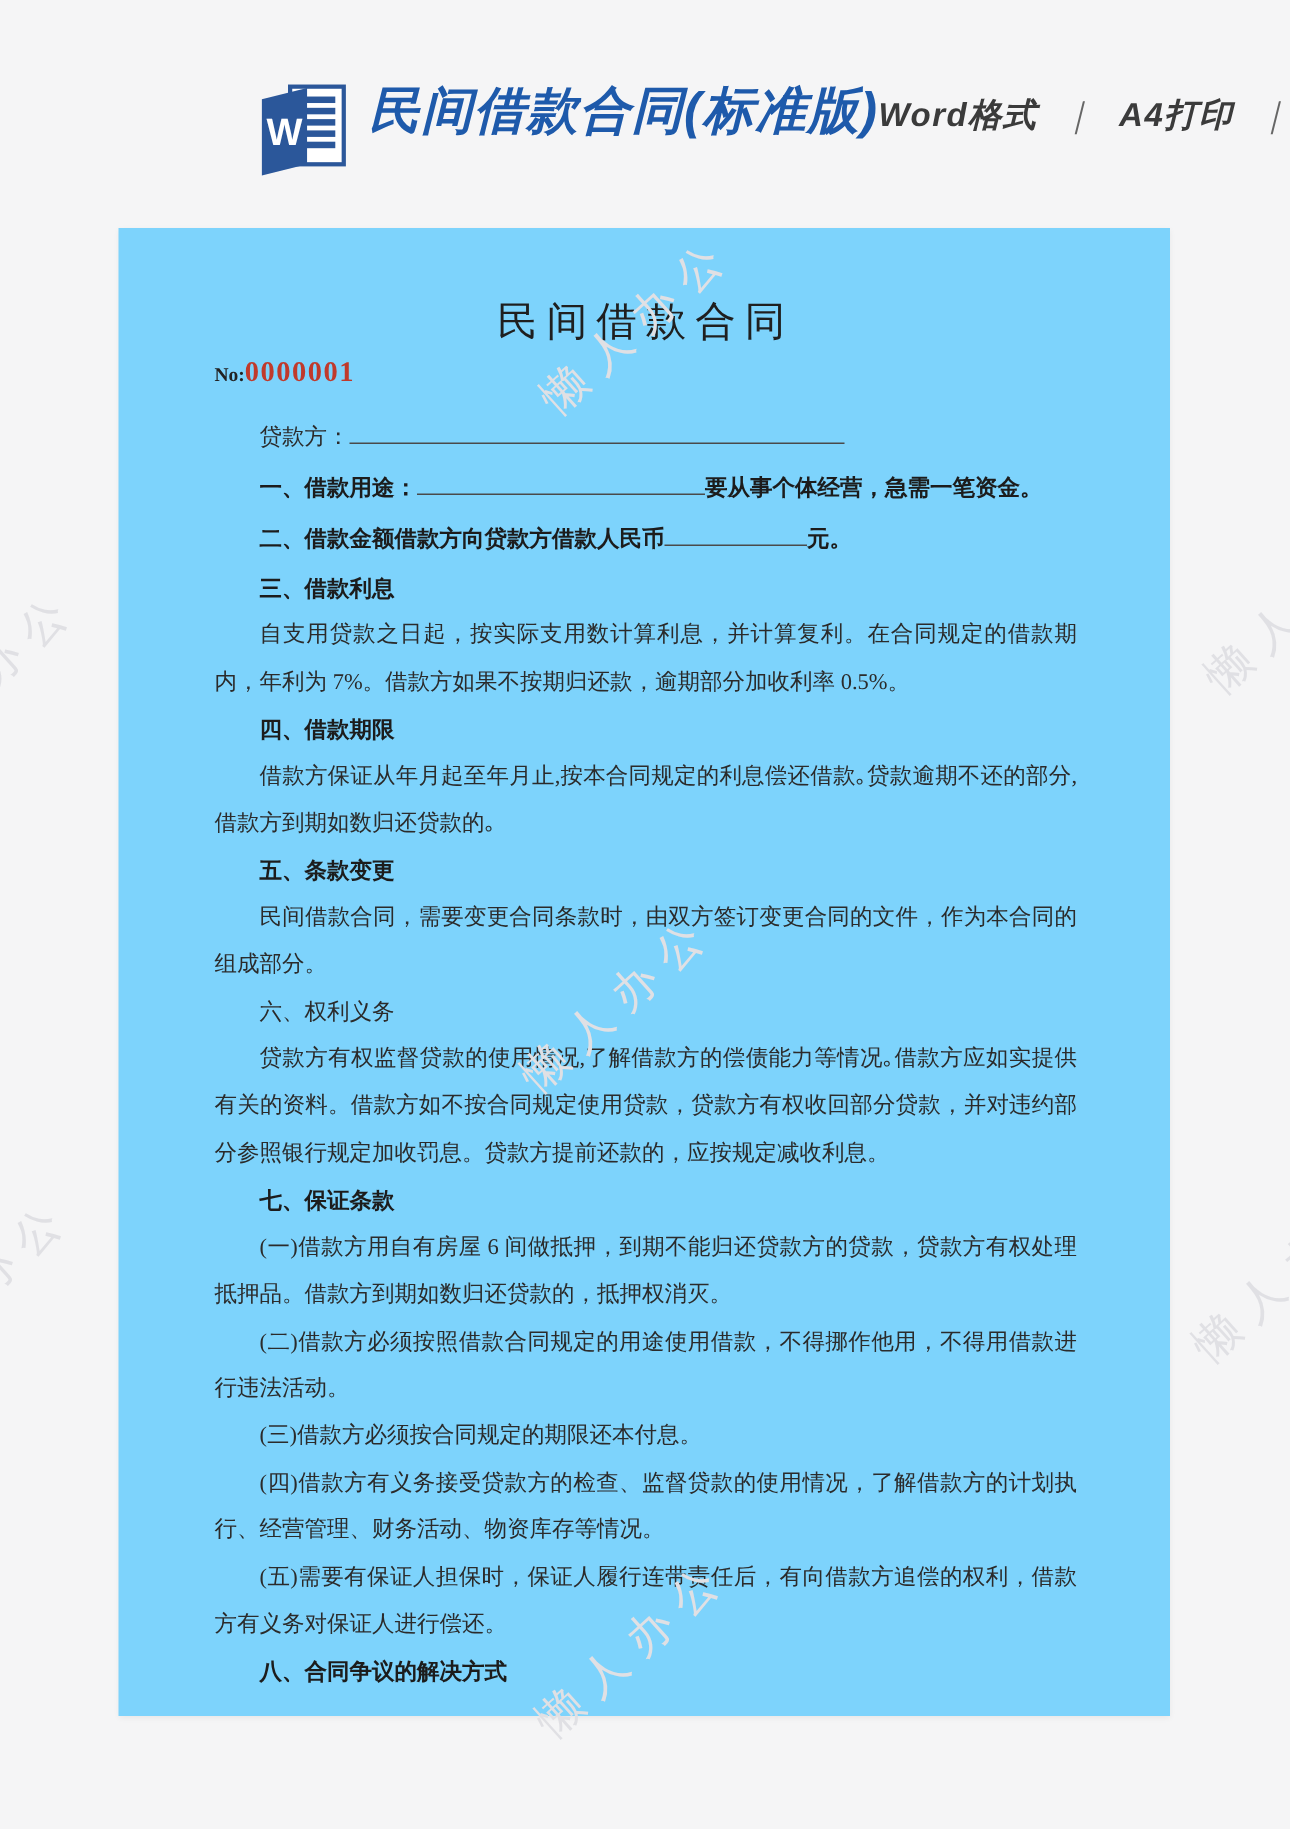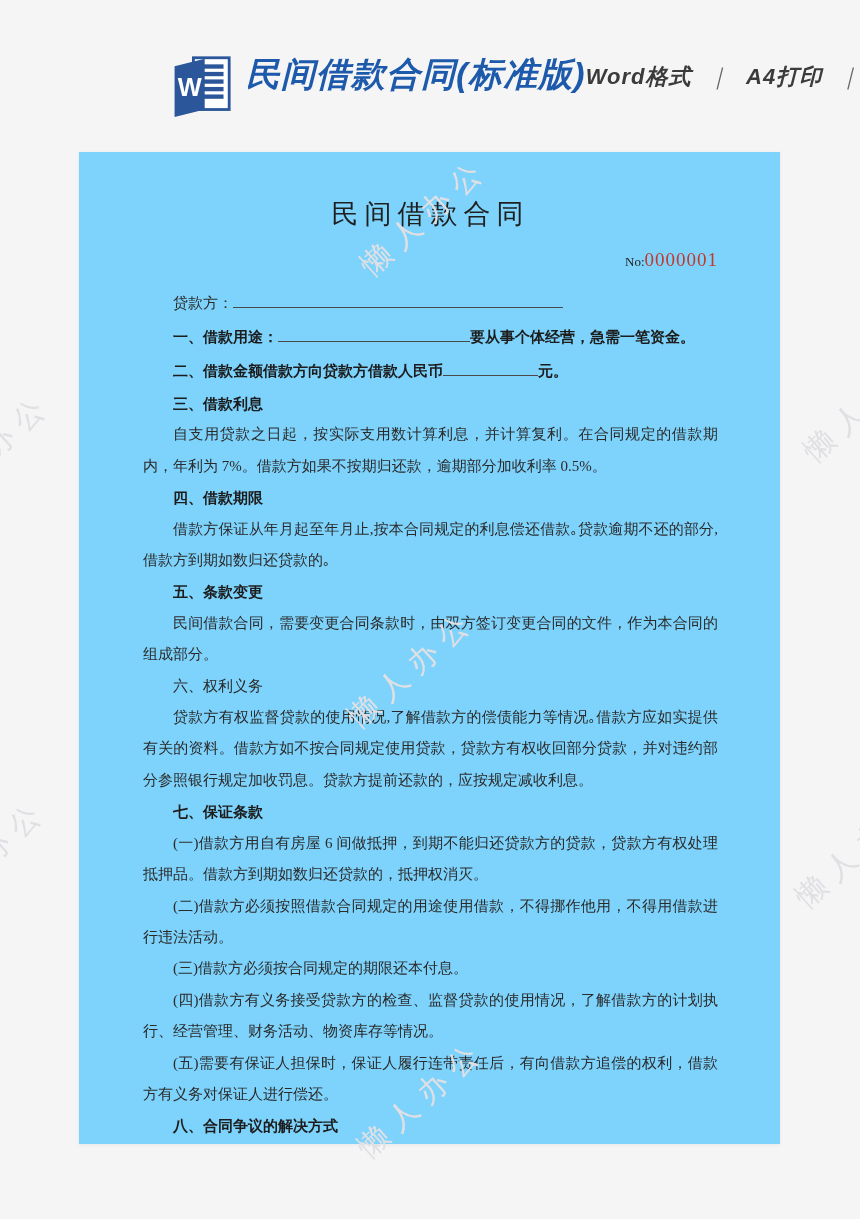--- a/index.html
+++ b/index.html
@@ -43,21 +43,21 @@
     box-shadow:0 1px 4px rgba(0,0,0,0.06);
   }
   .doc-content{
     padding:44px 62px 0 64px;color:#2b2b2b;font-size:15px;
   }
   .doc-title{
     margin:0;text-align:center;font-weight:400;font-size:27px;
     letter-spacing:6px;line-height:36px;color:#1f1f1f;
   }
   .doc-no{
-    margin-top:16px;height:24px;line-height:24px;text-align:right;
+    margin-top:5px;height:24px;line-height:24px;text-align:left;font-weight:bold;
   }
   .no-label{font-size:13px;color:#222;}
   .no-value{font-size:19px;color:#c03a2b;letter-spacing:1px;}
 
   .fields{margin-top:14px;}
   .field-row{height:34px;line-height:34px;text-indent:2em;}
   .u{display:inline-block;border-bottom:1px solid #4a4a4a;height:13px;}
   .u-long{width:330px;}
   .u-mid{width:192px;}
   .u-short{width:95px;}

